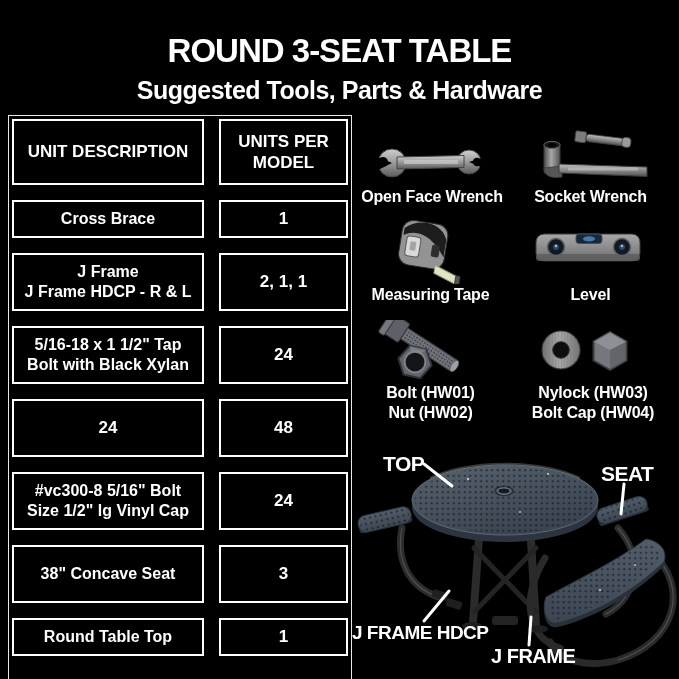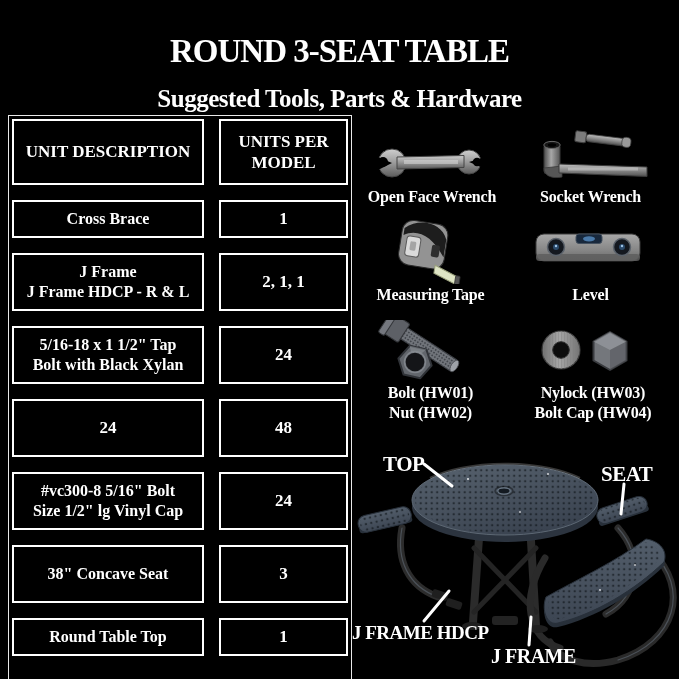--- a/index.html
+++ b/index.html
@@ -1,24 +1,24 @@
 <!DOCTYPE html>
 <html><head>
 <meta charset="utf-8">
 <style>
   * { margin:0; padding:0; box-sizing:border-box; }
   html,body { background:#000; }
   .canvas {
     position:relative; width:679px; height:679px; background:#000;
-    overflow:hidden; font-family:Liberation Serif, serif;
+    overflow:hidden; font-family:Liberation Sans, sans-serif;
   }
   
   .hdr { position:absolute; top:34px; left:0; width:679px; text-align:center; color:#fff; }
   .hdr h1 { font-size:33px; font-weight:800; letter-spacing:-1px; line-height:1.05; }
-  .hdr h2 { font-size:25px; font-weight:700; letter-spacing:-0.5px; margin-top:16px; }
+  .hdr h2 { font-size:25px; font-weight:700; letter-spacing:-0.5px; margin-top:7px; }
   
   .pt-wrap { position:absolute; left:8px; top:115px; border:1.5px solid #e9e9e9; padding:3px; background:#000; }
   .pt-grid { display:grid; grid-template-columns:192px 129px;
              grid-template-rows:66px 38px 58px 58px 58px 58px 58px 38px 38px; gap:15px; }
   .cell { background:#000; border:2px solid #fff; color:#fff; display:flex; align-items:center;
           justify-content:center; text-align:center; white-space:pre-line; font-weight:700;
           font-size:16px; line-height:1.25; padding:2px 6px; }
   .cell.head { font-size:17px; }
   .cell.units { font-size:17px; }
   

